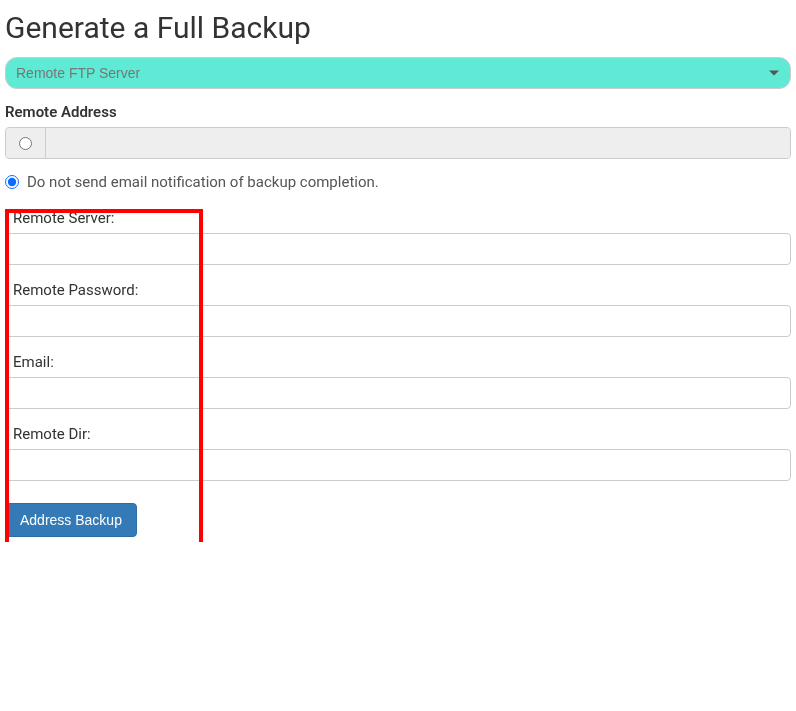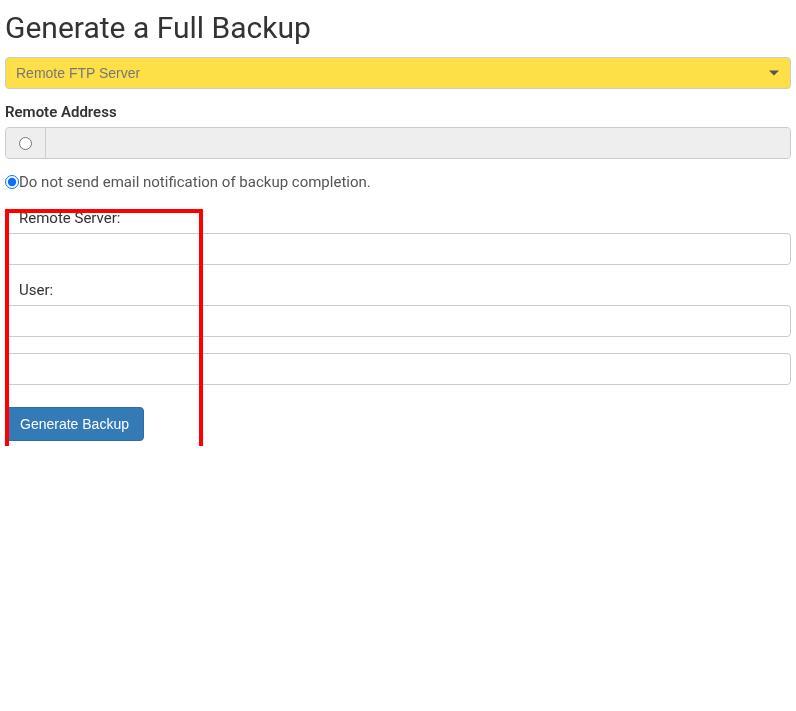--- a/index.html
+++ b/index.html
@@ -30,22 +30,22 @@
     }
     .form-group {
       margin-bottom: 14px;
     }
     select.form-control {
       width: 100%;
       padding: 7px 10px;
       font-size: 14px;
       color: #777;
       border: 1px solid #ccc;
-      border-radius: 4px;
-      background: #fde047;
+      border-radius: 12px;
+      background: #5eead4;
       appearance: none;
       cursor: pointer;
     }
     .select-wrapper {
       position: relative;
     }
     .select-wrapper::after {
       content: "";
       position: absolute;
       right: 12px;
@@ -78,21 +78,21 @@
     .email-input {
       flex: 1;
       border: none;
       background: #eee;
       padding: 7px 10px;
       font-size: 14px;
     }
     .radio-line {
       display: flex;
       align-items: center;
-      gap: 0;
+      gap: 8px;
       margin-bottom: 18px;
     }
     .radio-line input[type="radio"] {
       accent-color: #0d6efd;
       width: 14px;
       height: 14px;
     }
     .radio-line span {
       font-size: 15px;
       color: #555;
@@ -111,21 +111,21 @@
       z-index: 10;
     }
     .field-block {
       margin-bottom: 16px;
     }
     .field-label {
       font-size: 15px;
       color: #333;
       margin-bottom: 6px;
       display: block;
-      padding-left: 14px;
+      padding-left: 8px;
     }
     .text-input {
       width: 100%;
       padding: 7px 10px;
       font-size: 14px;
       border: 1px solid #ccc;
       border-radius: 4px;
       background: #fff;
     }
     .btn-primary {
@@ -175,27 +175,32 @@
 
 <div class="framed">
   <div class="redbox"></div>
 
   <div class="field-block">
     <span class="field-label">Remote Server:</span>
     <input type="text" class="text-input" value="" style="">
   </div>
 
 
-
-  <div class="field-block">
-    <span class="field-label">User:</span>
+  <div class="field-block">
+    <span class="field-label">Remote Password:</span>
+    <input type="password" class="text-input" value="" style="">
+  </div>
+
+  <div class="field-block">
+    <span class="field-label">Email:</span>
     <input type="text" class="text-input" value="" style="">
   </div>
 
   <div class="field-block">
+    <span class="field-label">Remote Dir:</span>
     <input type="text" class="text-input" value="" style="">
   </div>
 </div>
 
-<button class="btn-primary">Generate Backup</button>
+<button class="btn-primary">Address Backup</button>
 
 
 
 
 </body></html>

